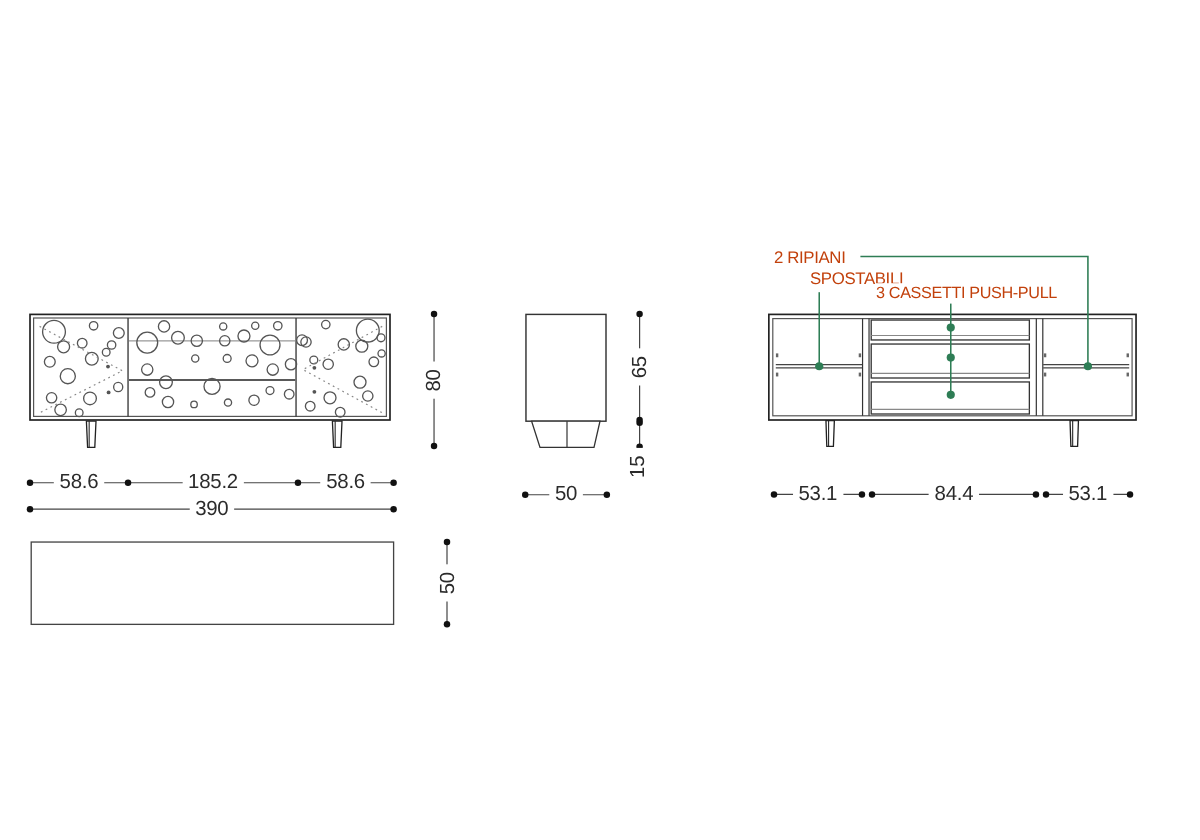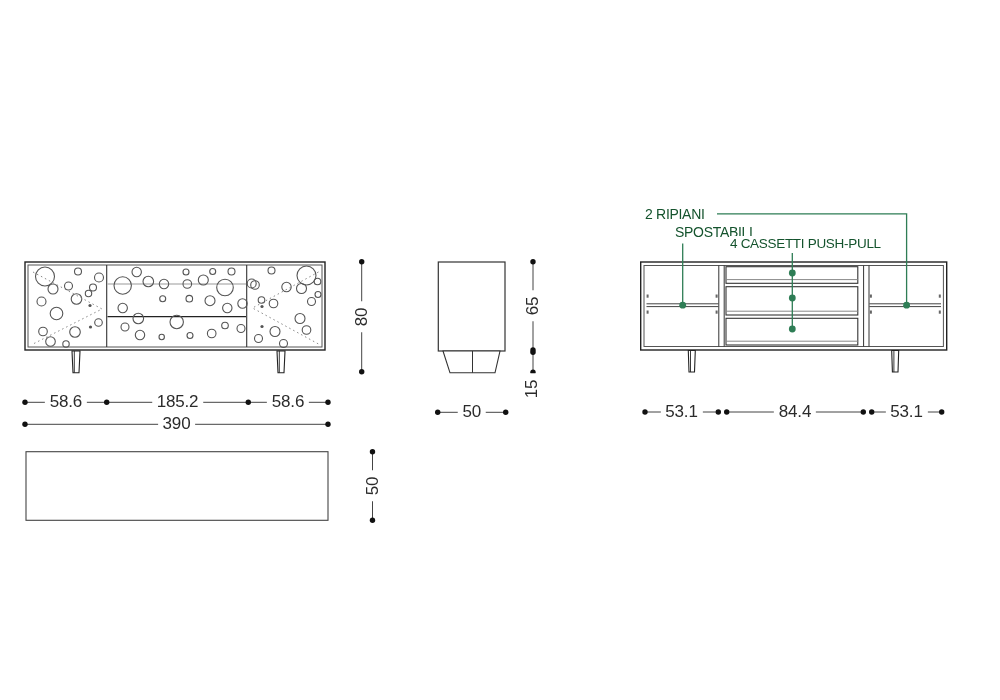--- a/index.html
+++ b/index.html
@@ -8,21 +8,21 @@
     font-family:"Liberation Sans", sans-serif;overflow:hidden;
   }
   .canvas svg{position:absolute;left:0;top:0;}
   .dim-label{
     position:absolute;transform:translate(-50%,-50%);
     background:#fff;padding:0 5px;font-size:17px;color:#2b2b2b;
     white-space:nowrap;line-height:1.05;letter-spacing:-0.2px;
   }
   .dim-label.rot{transform:translate(-50%,-50%) rotate(-90deg);padding:0 6px;}
   .callout-label{
-    position:absolute;font-size:14px;color:#14532d;white-space:nowrap;
+    position:absolute;font-size:14px;color:#c2410c;white-space:nowrap;
     line-height:1.25;letter-spacing:-0.3px;background:#fff;
   }
   .callout-label.small{font-size:13.5px;}
 </style>
 </head>
 <body>
 
 <div class="canvas">
 
   <svg width="1000" height="700" viewBox="0 0 1000 700">
@@ -237,15 +237,15 @@
   <div class="dim-label rot" style="left:531.5px;top:389px">15</div>
   <div class="dim-label" style="left:471.7px;top:412.3px">50</div>
   <div class="dim-label rot" style="left:372.5px;top:486px">50</div>
 
   <div class="dim-label" style="left:681.5px;top:412px">53.1</div>
   <div class="dim-label" style="left:795px;top:412px">84.4</div>
   <div class="dim-label" style="left:906.5px;top:412px">53.1</div>
 
   <div class="callout-label" style="left:645px;top:206px">2 RIPIANI</div>
   <div class="callout-label" style="left:675px;top:224px">SPOSTABILI</div>
-  <div class="callout-label small" style="left:730px;top:236px">4 CASSETTI PUSH-PULL</div>
+  <div class="callout-label small" style="left:730px;top:236px">3 CASSETTI PUSH-PULL</div>
 
 </div>
 
 </body></html>

